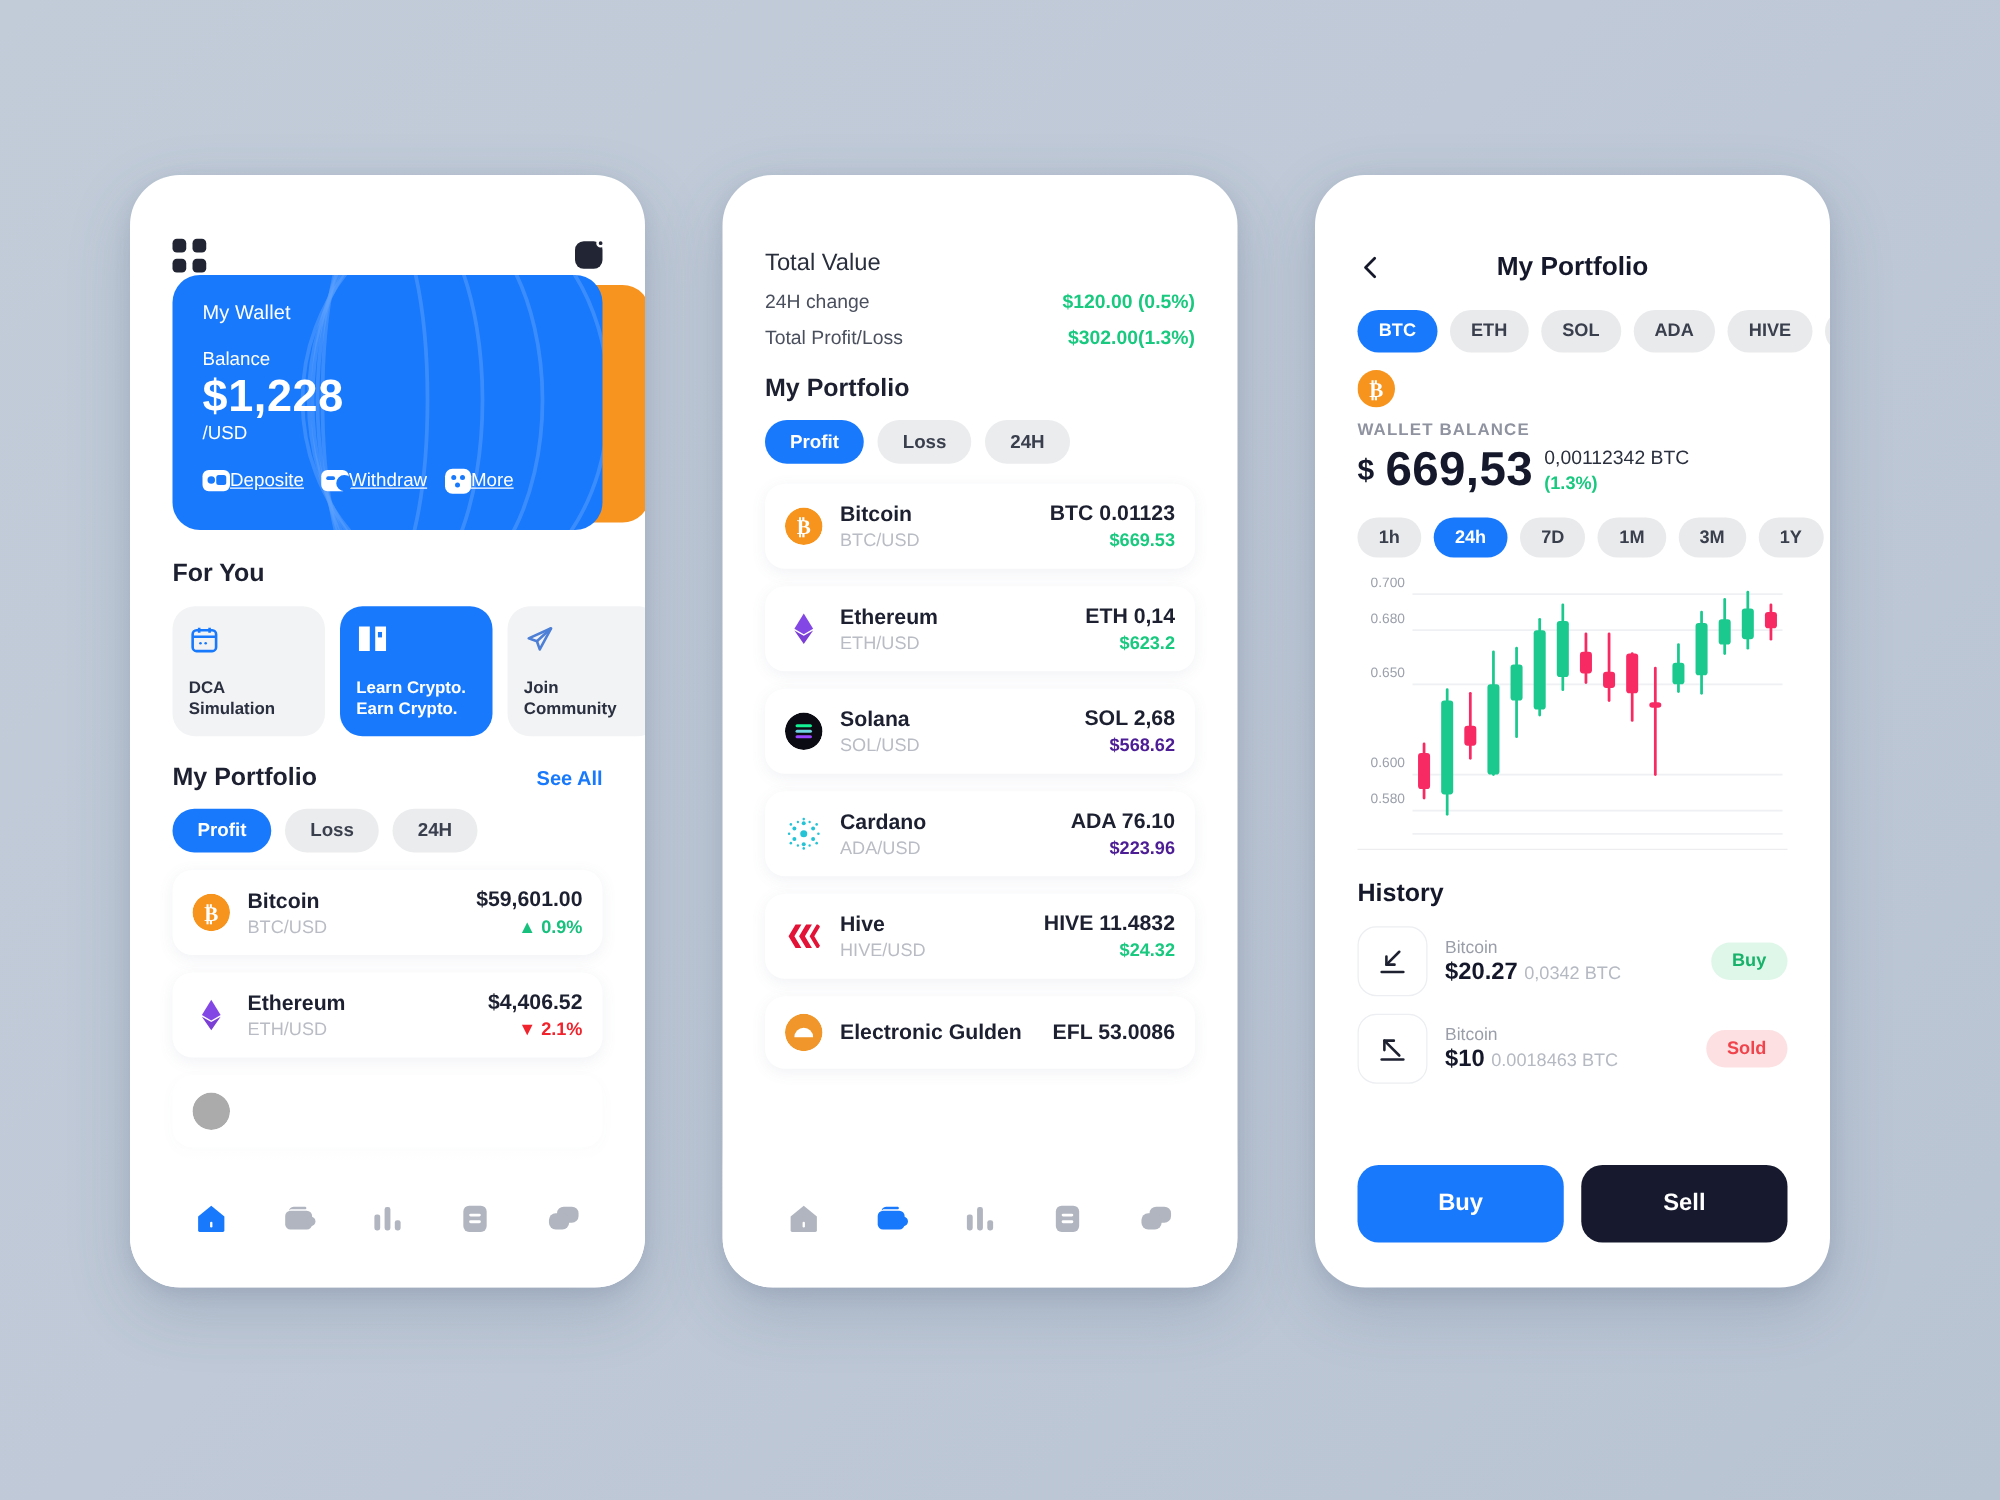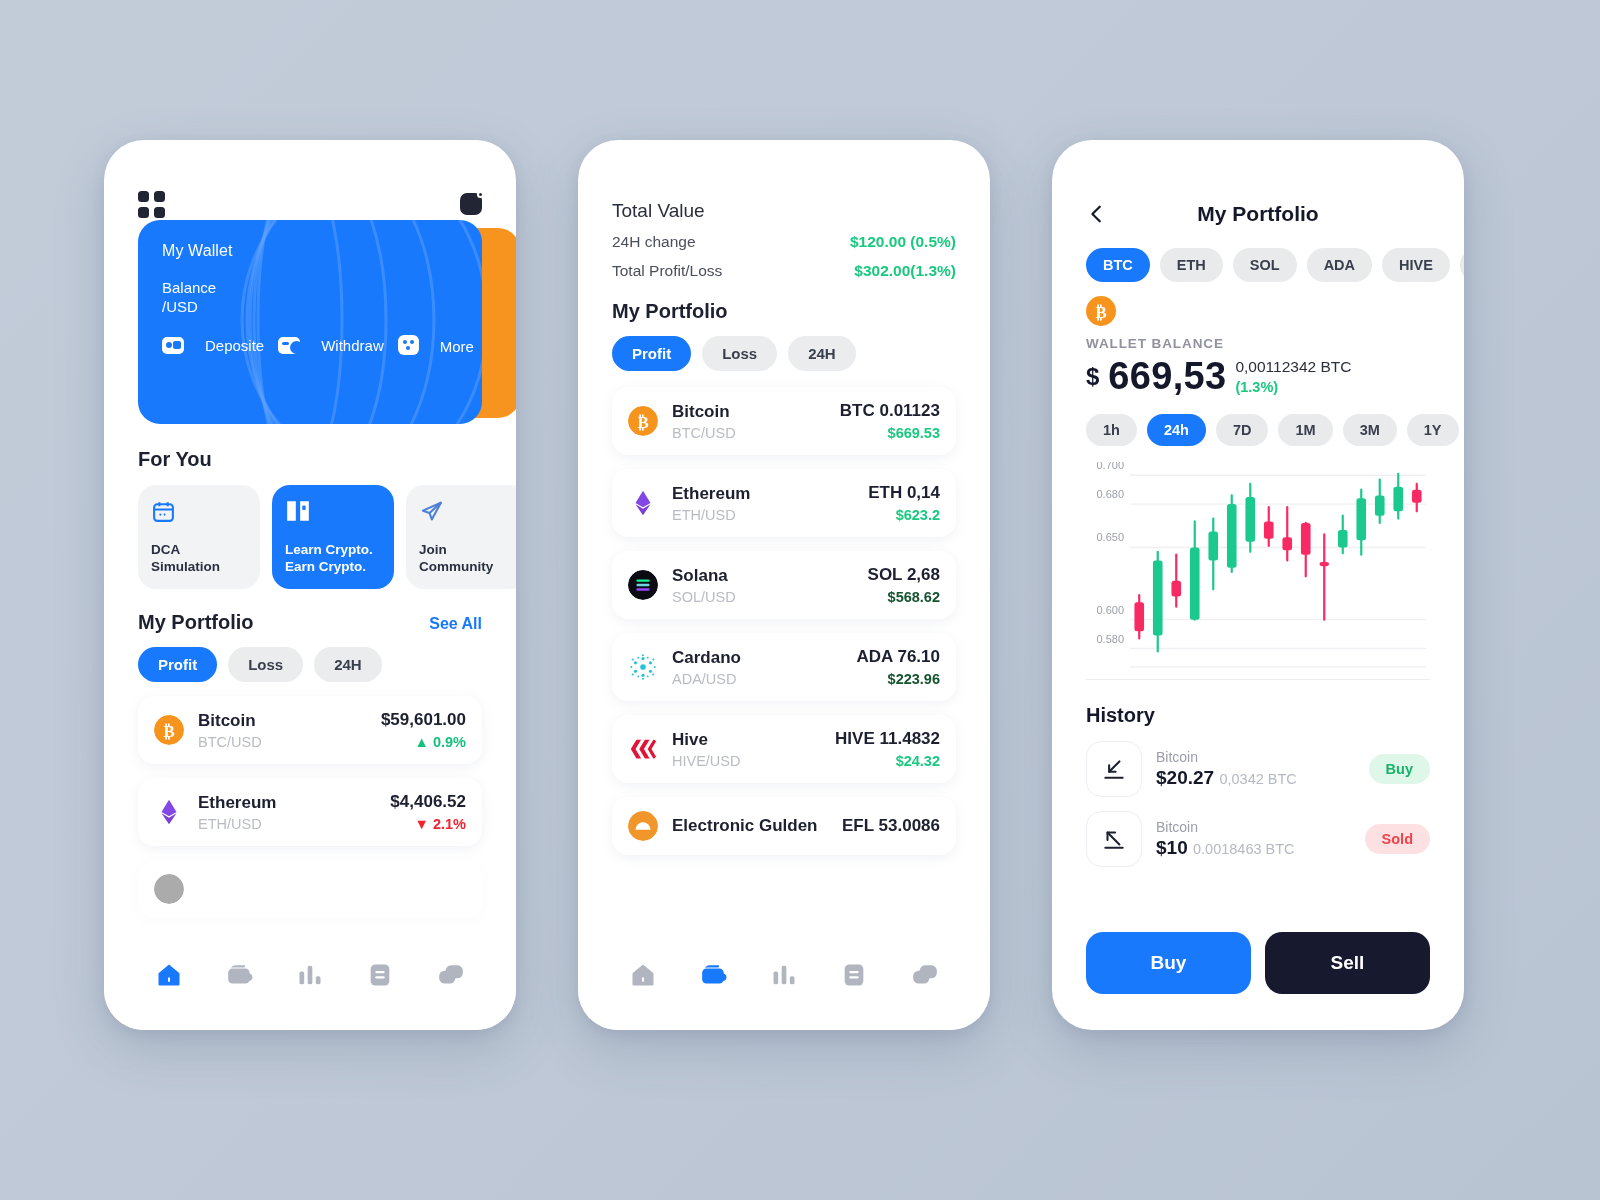--- a/index.html
+++ b/index.html
@@ -49,21 +49,21 @@
     position: absolute; left: 0; top: 0; width: 344px; height: 204px;
     background: #1879fd; border-radius: 22px; overflow: hidden;
     color: #fff; padding: 22px 24px;
   }
   .wallet-card .rings { position: absolute; right: -70px; top: -60px; width: 320px; height: 320px; opacity: .3; }
   .wc-title { font-size: 16px; font-weight: 500; letter-spacing:.1px; }
   .wc-bal-label { font-size: 15px; margin-top: 19px; font-weight: 400; }
   .wc-amount { font-size: 36px; font-weight: 700; letter-spacing: .5px; margin-top: 2px; line-height: 1.05; }
   .wc-cur { font-size: 15px; margin-top: 2px; }
   .wc-actions { display: flex; align-items: center; gap: 14px; margin-top: 20px; }
-  .wc-act { display: flex; align-items: flex-end; gap: 21px; font-size: 15px; font-weight: 500; }
+  .wc-act { display: flex; align-items: center; gap: 0; font-size: 15px; font-weight: 500; text-decoration: underline; }
   .wc-act .ic { width: 22px; height: 17px; background: #fff; border-radius: 5px; position: relative; flex: none; }
   .wc-act .ic.dep::before { content:""; position:absolute; left:4px; top:5px; width:6px; height:6px; border-radius:50%; background:#1879fd; }
   .wc-act .ic.dep::after { content:""; position:absolute; right:3px; top:4px; width:8px; height:8px; border-radius:2px; background:#1879fd; }
   .wc-act .ic.wd::before { content:""; position:absolute; right:-3px; top:4px; width:9px; height:9px; border-radius:50%; background:#1879fd; border:2px solid #1879fd; }
   .wc-act .ic.wd::after { content:""; position:absolute; left:4px; top:5px; width:7px; height:3px; background:#1879fd; border-radius:2px; }
   .wc-act .ic.more { width: 21px; height: 20px; border-radius: 6px; }
   .wc-act .ic.more .d { position:absolute; width:4px; height:4px; border-radius:50%; background:#1879fd; }
 
   .sec-title { font-size: 20px; font-weight: 700; color: #1c2030; margin-top: 22px; }
   .sec-head { display:flex; align-items:baseline; justify-content:space-between; margin-top: 22px; }
@@ -93,21 +93,21 @@
     margin-bottom: 14px;
   }
   .coin-ic { width: 30px; height: 30px; border-radius: 50%; flex: none; }
   .coin-mid { flex: 1 1 auto; }
   .coin-name { font-size: 17px; font-weight: 600; color: #1c2030; }
   .coin-pair { font-size: 14.5px; color: #b9bcc4; margin-top: 3px; }
   .coin-right { text-align: right; }
   .coin-val { font-size: 17px; font-weight: 700; color: #1c2030; }
   .coin-delta { font-size: 14.5px; font-weight: 600; margin-top: 4px; }
   .up { color: #17c07d; } .down { color: #f1232c; }
-  .green { color: #19c97f; } .red { color: #14532d; }
+  .green { color: #19c97f; } .red { color: #4c1d95; }
 
   
   .navbar {
     position: absolute; left: 0; right: 0; bottom: 0; height: 92px;
     background: #fff; display: flex; align-items: center; justify-content: space-around;
     padding: 0 30px 18px; 
   }
   .navbar::before {
     content:""; position:absolute; left:0; right:0; top:-26px; height:26px;
     background: linear-gradient(to bottom, rgba(255,255,255,0), #fff);
@@ -187,20 +187,21 @@
             <g fill="none" stroke="#ffffff" stroke-opacity="0.5" stroke-width="3">
               <ellipse cx="160" cy="160" rx="150" ry="158"></ellipse>
               <ellipse cx="135" cy="160" rx="120" ry="158"></ellipse>
               <ellipse cx="110" cy="160" rx="92" ry="158"></ellipse>
               <ellipse cx="88" cy="160" rx="66" ry="158"></ellipse>
               <ellipse cx="68" cy="160" rx="42" ry="158"></ellipse>
             </g>
           </svg>
           <div class="wc-title">My Wallet</div>
           <div class="wc-bal-label">Balance</div>
+          <div class="wc-amount">$1,228</div>
           <div class="wc-cur">/USD</div>
           <div class="wc-actions">
             <div class="wc-act">
               <span class="ic dep"></span>
               <span>Deposite</span>
             </div>
             <div class="wc-act">
               <span class="ic wd"></span>
               <span>Withdraw</span>
             </div>

